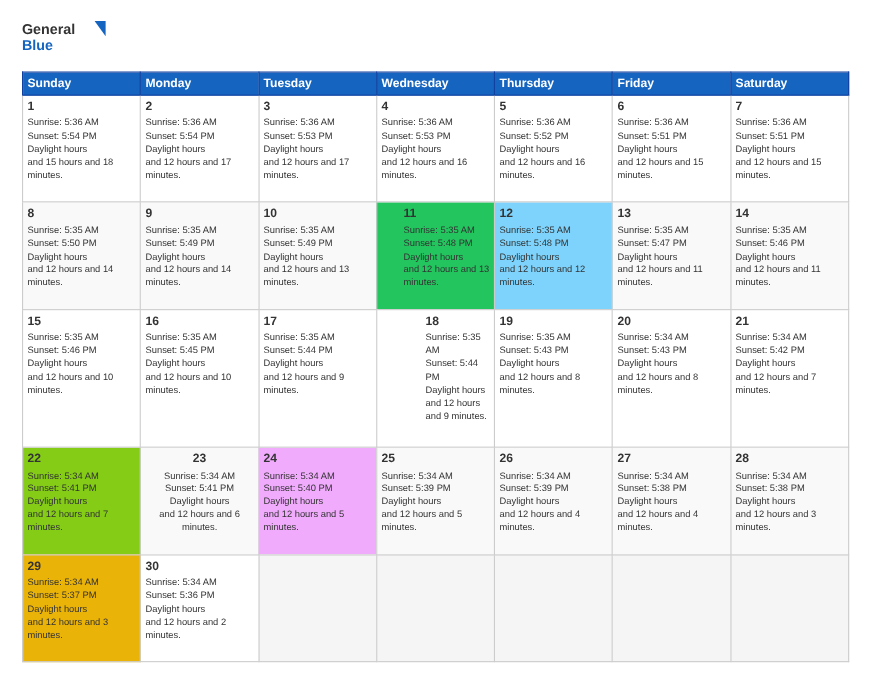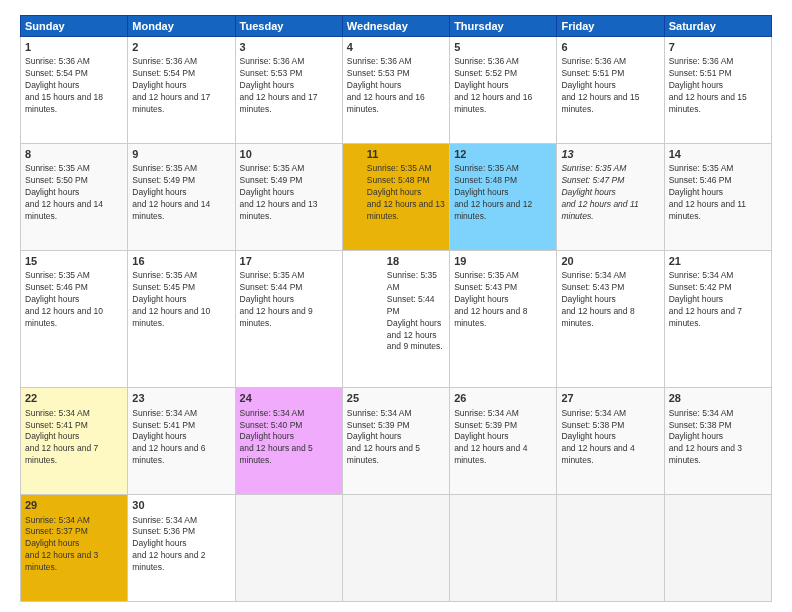--- a/index.html
+++ b/index.html
@@ -73,20 +73,33 @@
       font-size: 11px;
       font-weight: bold;
       display: block;
       margin-bottom: 1px;
     }
   </style>
 </head>
 <body>
 
 <div class="page">
+  <div class="header">
+    <div class="logo">
+<svg width="80" height="42" viewBox="0 0 80 42">
+  <text x="0" y="16" font-family="Arial" font-size="13" font-weight="bold" fill="#333">General</text>
+  <text x="0" y="30" font-family="Arial" font-size="13" font-weight="bold" fill="#1565c0">Blue</text>
+  <polygon points="66,4 76,4 76,18 66,4" fill="#1565c0"></polygon>
+</svg>
+</div>
+    <div class="title-section">
+      <div class="month-title"></div>
+      <div class="subtitle"></div>
+    </div>
+  </div>
 
   <table class="calendar">
     <thead>
       <tr>
         <th>Sunday</th>
         <th>Monday</th>
         <th>Tuesday</th>
         <th>Wednesday</th>
         <th>Thursday</th>
         <th>Friday</th>
@@ -100,37 +113,37 @@
           <td style="background: rgb(255, 255, 255);"><span class="day-num">3</span><span>Sunrise: 5:36 AM</span><br><span>Sunset: 5:53 PM</span><br><span>Daylight hours</span><br><span>and 12 hours and 17 minutes.</span></td>
           <td style="background: rgb(255, 255, 255);"><span class="day-num">4</span><span>Sunrise: 5:36 AM</span><br><span>Sunset: 5:53 PM</span><br><span>Daylight hours</span><br><span>and 12 hours and 16 minutes.</span></td>
           <td style="background: rgb(255, 255, 255);"><span class="day-num">5</span><span>Sunrise: 5:36 AM</span><br><span>Sunset: 5:52 PM</span><br><span>Daylight hours</span><br><span>and 12 hours and 16 minutes.</span></td>
           <td style="background: rgb(255, 255, 255);"><span class="day-num">6</span><span>Sunrise: 5:36 AM</span><br><span>Sunset: 5:51 PM</span><br><span>Daylight hours</span><br><span>and 12 hours and 15 minutes.</span></td>
           <td style="background: rgb(255, 255, 255);"><span class="day-num">7</span><span>Sunrise: 5:36 AM</span><br><span>Sunset: 5:51 PM</span><br><span>Daylight hours</span><br><span>and 12 hours and 15 minutes.</span></td>
         </tr>
         <tr>
           <td style="background: rgb(249, 249, 249);"><span class="day-num">8</span><span>Sunrise: 5:35 AM</span><br><span>Sunset: 5:50 PM</span><br><span>Daylight hours</span><br><span>and 12 hours and 14 minutes.</span></td>
           <td style="background: rgb(249, 249, 249);"><span class="day-num">9</span><span>Sunrise: 5:35 AM</span><br><span>Sunset: 5:49 PM</span><br><span>Daylight hours</span><br><span>and 12 hours and 14 minutes.</span></td>
           <td style="background: rgb(249, 249, 249);"><span class="day-num">10</span><span>Sunrise: 5:35 AM</span><br><span>Sunset: 5:49 PM</span><br><span>Daylight hours</span><br><span>and 12 hours and 13 minutes.</span></td>
-          <td style="background: #eab308; padding-left: 24px;"><span class="day-num">11</span><span>Sunrise: 5:35 AM</span><br><span>Sunset: 5:48 PM</span><br><span>Daylight hours</span><br><span>and 12 hours and 13 minutes.</span></td>
+          <td style="background: #22c55e; padding-left: 24px;"><span class="day-num">11</span><span>Sunrise: 5:35 AM</span><br><span>Sunset: 5:48 PM</span><br><span>Daylight hours</span><br><span>and 12 hours and 13 minutes.</span></td>
           <td style="background: #7dd3fc;"><span class="day-num">12</span><span>Sunrise: 5:35 AM</span><br><span>Sunset: 5:48 PM</span><br><span>Daylight hours</span><br><span>and 12 hours and 12 minutes.</span></td>
-          <td style="background: rgb(249, 249, 249); font-style: italic;"><span class="day-num">13</span><span>Sunrise: 5:35 AM</span><br><span>Sunset: 5:47 PM</span><br><span>Daylight hours</span><br><span>and 12 hours and 11 minutes.</span></td>
+          <td style="background: rgb(249, 249, 249);"><span class="day-num">13</span><span>Sunrise: 5:35 AM</span><br><span>Sunset: 5:47 PM</span><br><span>Daylight hours</span><br><span>and 12 hours and 11 minutes.</span></td>
           <td style="background: rgb(249, 249, 249);"><span class="day-num">14</span><span>Sunrise: 5:35 AM</span><br><span>Sunset: 5:46 PM</span><br><span>Daylight hours</span><br><span>and 12 hours and 11 minutes.</span></td>
         </tr>
         <tr>
           <td style="background: rgb(255, 255, 255);"><span class="day-num">15</span><span>Sunrise: 5:35 AM</span><br><span>Sunset: 5:46 PM</span><br><span>Daylight hours</span><br><span>and 12 hours and 10 minutes.</span></td>
           <td style="background: rgb(255, 255, 255);"><span class="day-num">16</span><span>Sunrise: 5:35 AM</span><br><span>Sunset: 5:45 PM</span><br><span>Daylight hours</span><br><span>and 12 hours and 10 minutes.</span></td>
           <td style="background: rgb(255, 255, 255);"><span class="day-num">17</span><span>Sunrise: 5:35 AM</span><br><span>Sunset: 5:44 PM</span><br><span>Daylight hours</span><br><span>and 12 hours and 9 minutes.</span></td>
           <td style="background: rgb(255, 255, 255); padding-left: 44px;"><span class="day-num">18</span><span>Sunrise: 5:35 AM</span><br><span>Sunset: 5:44 PM</span><br><span>Daylight hours</span><br><span>and 12 hours and 9 minutes.</span></td>
           <td style="background: rgb(255, 255, 255);"><span class="day-num">19</span><span>Sunrise: 5:35 AM</span><br><span>Sunset: 5:43 PM</span><br><span>Daylight hours</span><br><span>and 12 hours and 8 minutes.</span></td>
           <td style="background: rgb(255, 255, 255);"><span class="day-num">20</span><span>Sunrise: 5:34 AM</span><br><span>Sunset: 5:43 PM</span><br><span>Daylight hours</span><br><span>and 12 hours and 8 minutes.</span></td>
           <td style="background: rgb(255, 255, 255);"><span class="day-num">21</span><span>Sunrise: 5:34 AM</span><br><span>Sunset: 5:42 PM</span><br><span>Daylight hours</span><br><span>and 12 hours and 7 minutes.</span></td>
         </tr>
         <tr>
-          <td style="background: #fef9c3;"><span class="day-num">22</span><span>Sunrise: 5:34 AM</span><br><span>Sunset: 5:41 PM</span><br><span>Daylight hours</span><br><span>and 12 hours and 7 minutes.</span></td>
-          <td style="background: rgb(249, 249, 249);"><span class="day-num">23</span><span>Sunrise: 5:34 AM</span><br><span>Sunset: 5:41 PM</span><br><span>Daylight hours</span><br><span>and 12 hours and 6 minutes.</span></td>
+          <td style="background: #84cc16;"><span class="day-num">22</span><span>Sunrise: 5:34 AM</span><br><span>Sunset: 5:41 PM</span><br><span>Daylight hours</span><br><span>and 12 hours and 7 minutes.</span></td>
+          <td style="background: rgb(249, 249, 249); text-align: center;"><span class="day-num">23</span><span>Sunrise: 5:34 AM</span><br><span>Sunset: 5:41 PM</span><br><span>Daylight hours</span><br><span>and 12 hours and 6 minutes.</span></td>
           <td style="background: #f0abfc; margin-left: 32px;"><span class="day-num">24</span><span>Sunrise: 5:34 AM</span><br><span>Sunset: 5:40 PM</span><br><span>Daylight hours</span><br><span>and 12 hours and 5 minutes.</span></td>
           <td style="background: rgb(249, 249, 249);"><span class="day-num">25</span><span>Sunrise: 5:34 AM</span><br><span>Sunset: 5:39 PM</span><br><span>Daylight hours</span><br><span>and 12 hours and 5 minutes.</span></td>
           <td style="background: rgb(249, 249, 249);"><span class="day-num">26</span><span>Sunrise: 5:34 AM</span><br><span>Sunset: 5:39 PM</span><br><span>Daylight hours</span><br><span>and 12 hours and 4 minutes.</span></td>
           <td style="background: rgb(249, 249, 249);"><span class="day-num">27</span><span>Sunrise: 5:34 AM</span><br><span>Sunset: 5:38 PM</span><br><span>Daylight hours</span><br><span>and 12 hours and 4 minutes.</span></td>
           <td style="background: rgb(249, 249, 249); margin-left: 28px;"><span class="day-num">28</span><span>Sunrise: 5:34 AM</span><br><span>Sunset: 5:38 PM</span><br><span>Daylight hours</span><br><span>and 12 hours and 3 minutes.</span></td>
         </tr>
         <tr>
           <td style="background: #eab308;"><span class="day-num">29</span><span>Sunrise: 5:34 AM</span><br><span>Sunset: 5:37 PM</span><br><span>Daylight hours</span><br><span>and 12 hours and 3 minutes.</span></td>
           <td style="background: rgb(255, 255, 255);"><span class="day-num">30</span><span>Sunrise: 5:34 AM</span><br><span>Sunset: 5:36 PM</span><br><span>Daylight hours</span><br><span>and 12 hours and 2 minutes.</span></td>
           <td class="empty" style="background: rgb(245, 245, 245);"></td>

